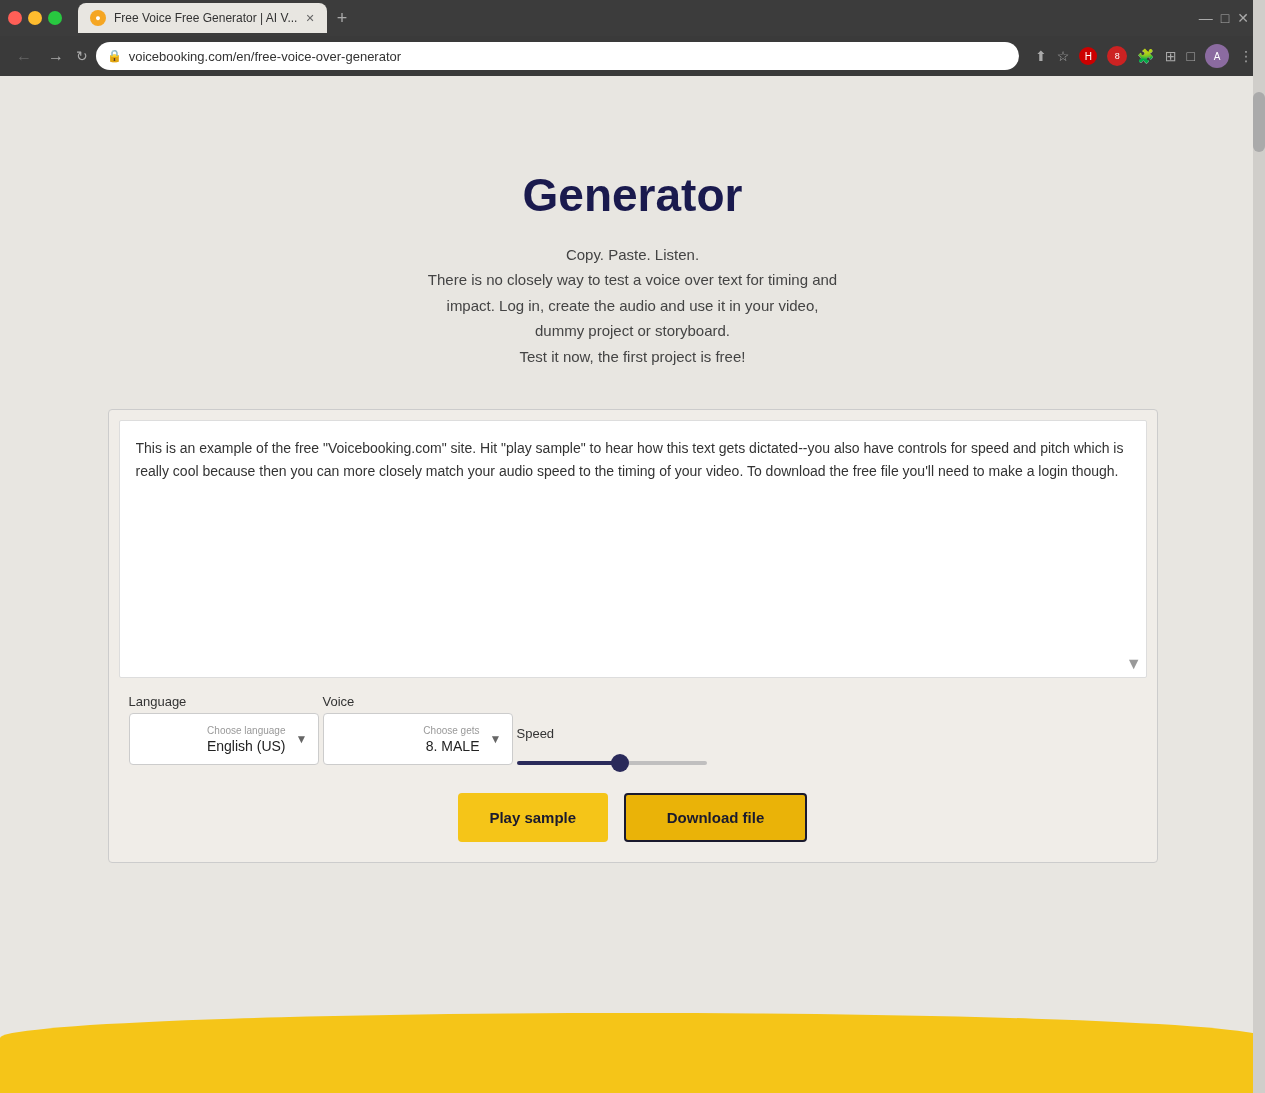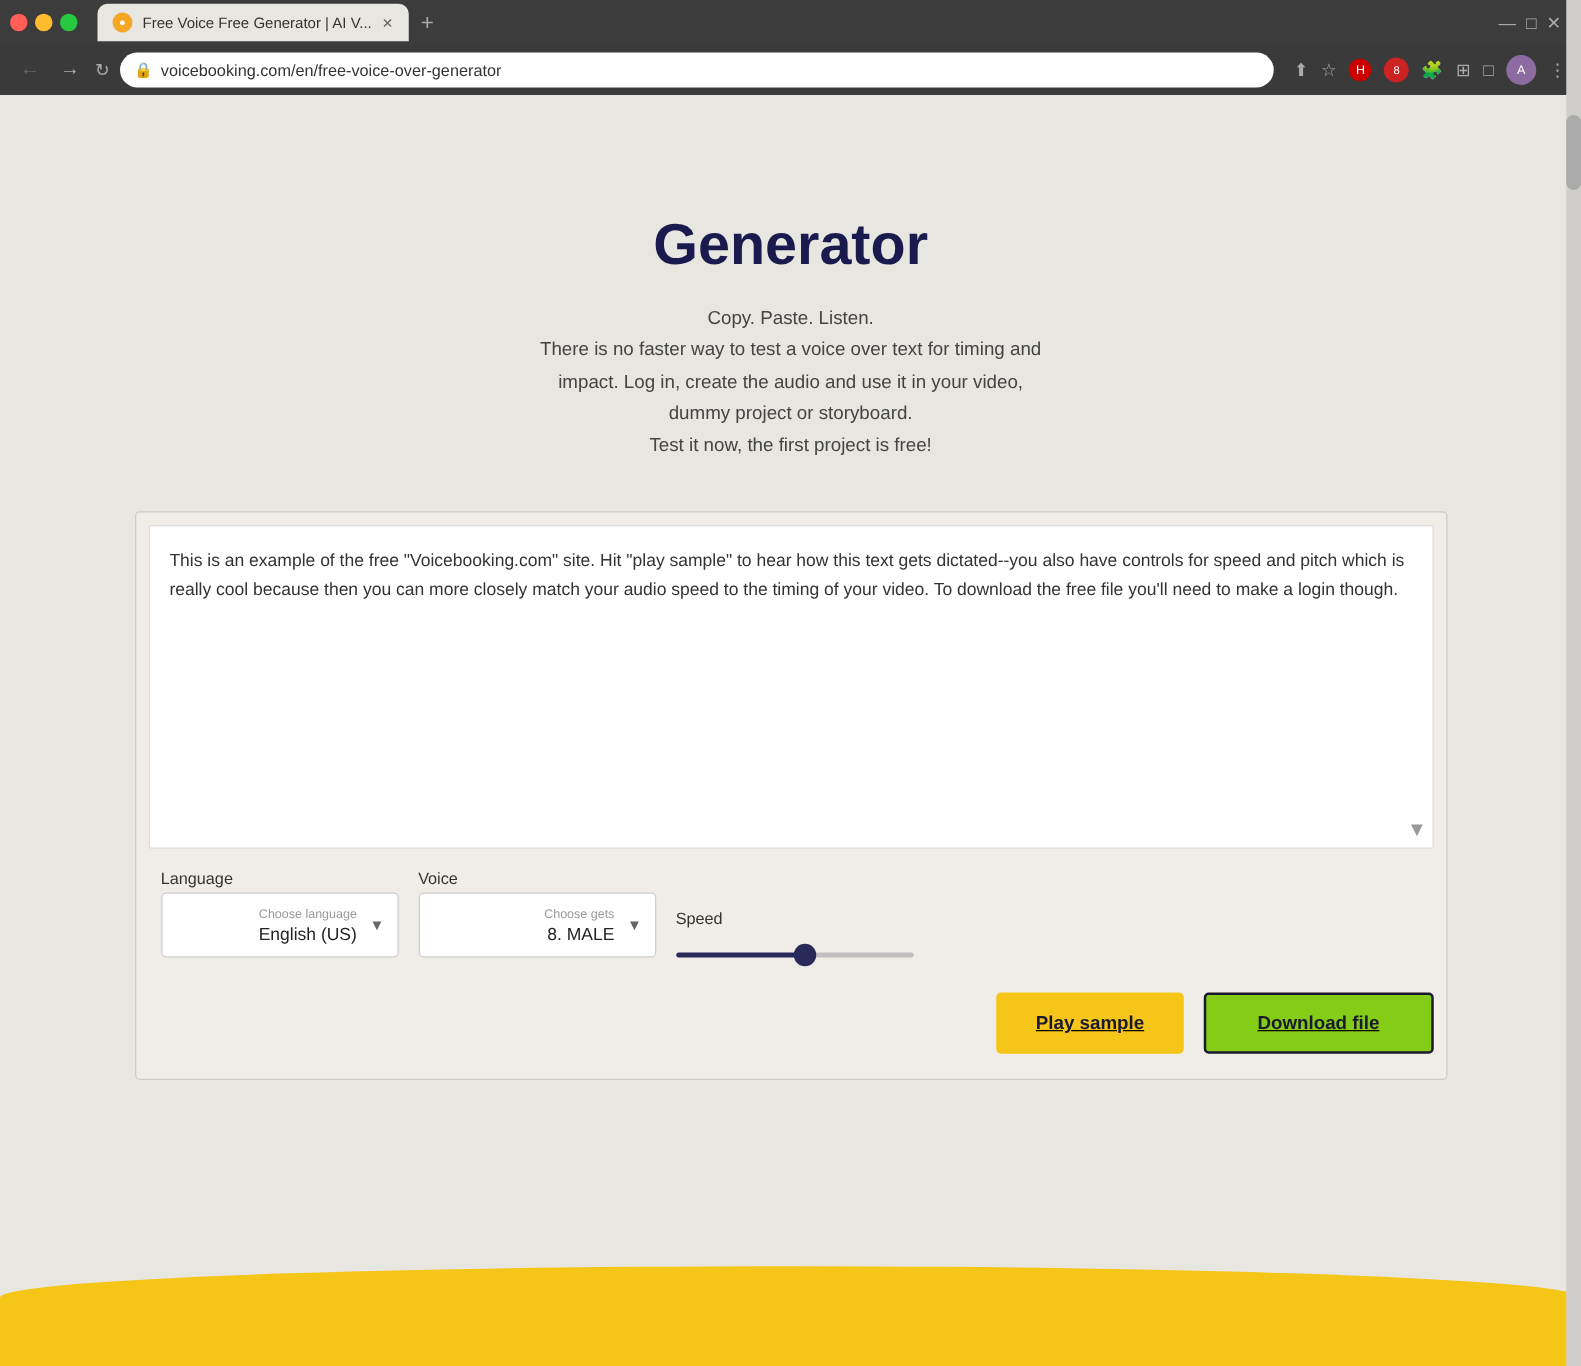--- a/index.html
+++ b/index.html
@@ -187,21 +187,21 @@
       right: 4px;
       bottom: 4px;
       color: #999;
       font-size: 16px;
     }
 
     
     .controls-row {
       display: flex;
       align-items: flex-end;
-      gap: 16px;
+      gap: 4px;
       margin-top: 16px;
       padding: 0 10px;
       flex-wrap: wrap;
     }
     .control-group {
       display: flex;
       flex-direction: column;
       gap: 4px;
     }
     .control-label {
@@ -266,39 +266,38 @@
       width: 18px;
       height: 18px;
       border-radius: 50%;
       background: #2a2a5a;
       cursor: pointer;
     }
 
     
     .buttons-row {
       display: flex;
-      justify-content: flex-end;
+      justify-content: center;
       gap: 16px;
       margin-top: 28px;
       margin-bottom: 10px;
-      text-decoration: underline;
     }
     .btn-play {
       background: #f5c518;
       color: #1a1a2e;
       border: none;
       border-radius: 4px;
       padding: 14px 28px;
       font-size: 15px;
       font-weight: 700;
       cursor: pointer;
       min-width: 150px;
     }
     .btn-download {
-      background: #84cc16;
+      background: #eab308;
       color: #1a1a2e;
       border: 2px solid #1a1a2e;
       border-radius: 4px;
       padding: 14px 41px;
       font-size: 15px;
       font-weight: 700;
       cursor: pointer;
       min-width: 160px;
     }
 
@@ -389,21 +388,21 @@
 
   <div class="page-content">
 
     <div class="hero-section">
       <h1 class="hero-title">
         <br>
         <span>Generator</span>
       </h1>
       <p class="hero-subtitle">
         <span>Copy. Paste. Listen.</span><br>
-        <span>There is no faster way to test a voice over text for timing and</span><br>
+        <span>There is no closely way to test a voice over text for timing and</span><br>
         <span>impact. Log in, create the audio and use it in your video,</span><br>
         <span>dummy project or storyboard.</span><br>
         <span>Test it now, the first project is free!</span>
       </p>
     </div>
 
     <div class="tool-container">
       <div class="text-area-wrapper">
         <textarea style="">This is an example of the free "Voicebooking.com" site. Hit "play sample" to hear how this text gets dictated--you also have controls for speed and pitch which is really cool because then you can more closely match your audio speed to the timing of your video. To download the free file you'll need to make a login though.</textarea>
         <span class="scroll-indicator">▼</span>

